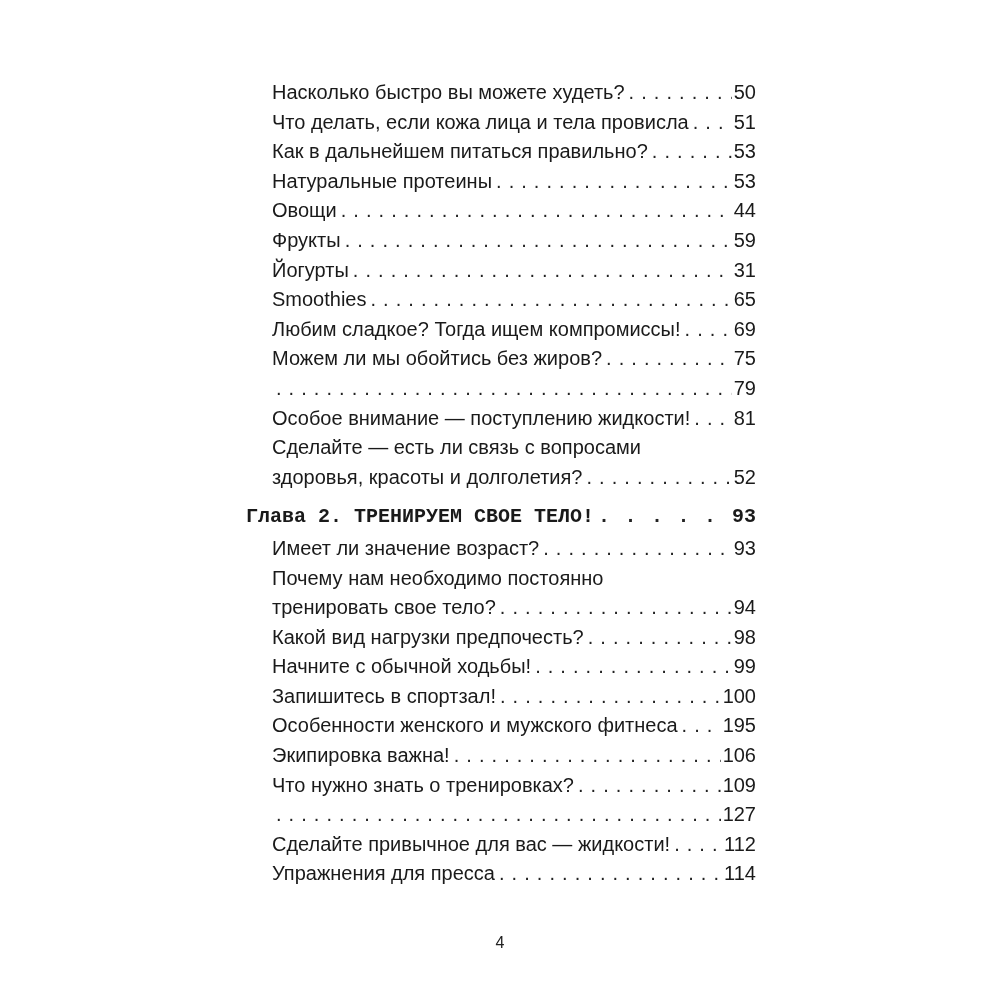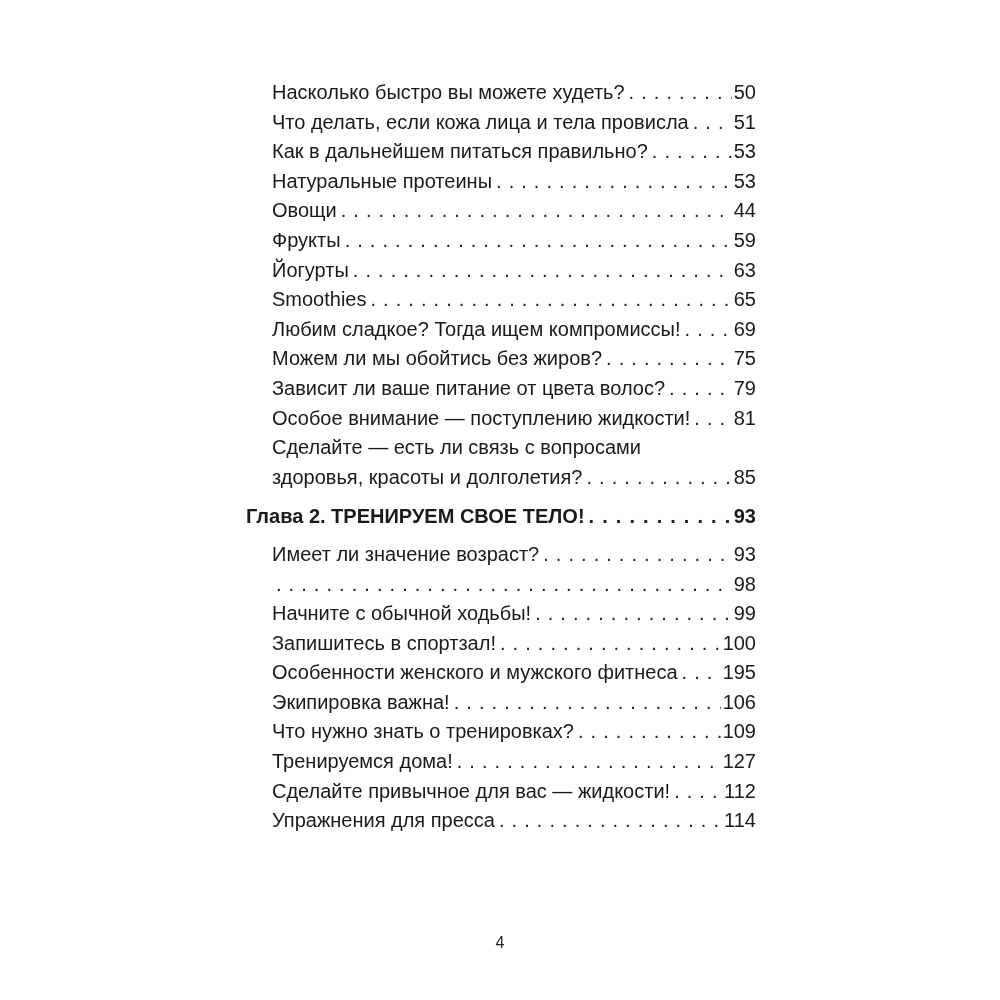--- a/index.html
+++ b/index.html
@@ -49,21 +49,22 @@
       word-spacing: 1.5px;
     }
     .entry .page {
       flex: 0 0 auto;
       text-align: left;
     }
     .entry.chapter {
       padding-left: 0;
       font-weight: bold;
       margin-top: 10px;
-      margin-bottom: 8px;
+      margin-bottom: 2px;
+      font-family: Liberation Mono, monospace;
     }
     .entry.chapter .leader::before {
       word-spacing: 2.5px;
     }
     .page-number {
       position: absolute;
       left: 0;
       width: 1000px;
       top: 934px;
       text-align: center;
@@ -114,21 +115,21 @@
       <div class="line">
         <span class="title">Фрукты</span>
         <span class="leader"></span>
         <span class="page">59</span>
       </div>
     </div>
     <div class="entry">
       <div class="line">
         <span class="title">Йогурты</span>
         <span class="leader"></span>
-        <span class="page">63</span>
+        <span class="page">31</span>
       </div>
     </div>
     <div class="entry">
       <div class="line">
         <span class="title">Smoothies</span>
         <span class="leader"></span>
         <span class="page">65</span>
       </div>
     </div>
     <div class="entry">
@@ -140,58 +141,68 @@
     </div>
     <div class="entry">
       <div class="line">
         <span class="title">Можем ли мы обойтись без жиров?</span>
         <span class="leader"></span>
         <span class="page">75</span>
       </div>
     </div>
     <div class="entry">
       <div class="line">
-        <span class="title">Зависит ли ваше питание от цвета волос?</span>
         <span class="leader"></span>
         <span class="page">79</span>
       </div>
     </div>
     <div class="entry">
       <div class="line">
         <span class="title">Особое внимание — поступлению жидкости!</span>
         <span class="leader"></span>
         <span class="page">81</span>
       </div>
     </div>
     <div class="entry">
       <div class="line">
         <span class="title">Сделайте — есть ли связь с вопросами</span>
       </div>
       <div class="line">
         <span class="title">здоровья, красоты и долголетия?</span>
         <span class="leader"></span>
-        <span class="page">85</span>
+        <span class="page">52</span>
       </div>
     </div>
     <div class="entry chapter">
       <div class="line">
         <span class="title">Глава 2. ТРЕНИРУЕМ СВОЕ ТЕЛО!</span>
         <span class="leader"></span>
         <span class="page">93</span>
       </div>
     </div>
     <div class="entry">
       <div class="line">
         <span class="title">Имеет ли значение возраст?</span>
         <span class="leader"></span>
         <span class="page">93</span>
       </div>
     </div>
     <div class="entry">
       <div class="line">
+        <span class="title">Почему нам необходимо постоянно</span>
+      </div>
+      <div class="line">
+        <span class="title">тренировать свое тело?</span>
+        <span class="leader"></span>
+        <span class="page">94</span>
+      </div>
+    </div>
+    <div class="entry">
+      <div class="line">
+        <span class="title">Какой вид нагрузки предпочесть?</span>
         <span class="leader"></span>
         <span class="page">98</span>
       </div>
     </div>
     <div class="entry">
       <div class="line">
         <span class="title">Начните с обычной ходьбы!</span>
         <span class="leader"></span>
         <span class="page">99</span>
       </div>
@@ -219,21 +230,20 @@
     </div>
     <div class="entry">
       <div class="line">
         <span class="title">Что нужно знать о тренировках?</span>
         <span class="leader"></span>
         <span class="page">109</span>
       </div>
     </div>
     <div class="entry">
       <div class="line">
-        <span class="title">Тренируемся дома!</span>
         <span class="leader"></span>
         <span class="page">127</span>
       </div>
     </div>
     <div class="entry">
       <div class="line">
         <span class="title">Сделайте привычное для вас — жидкости!</span>
         <span class="leader"></span>
         <span class="page">112</span>
       </div>

